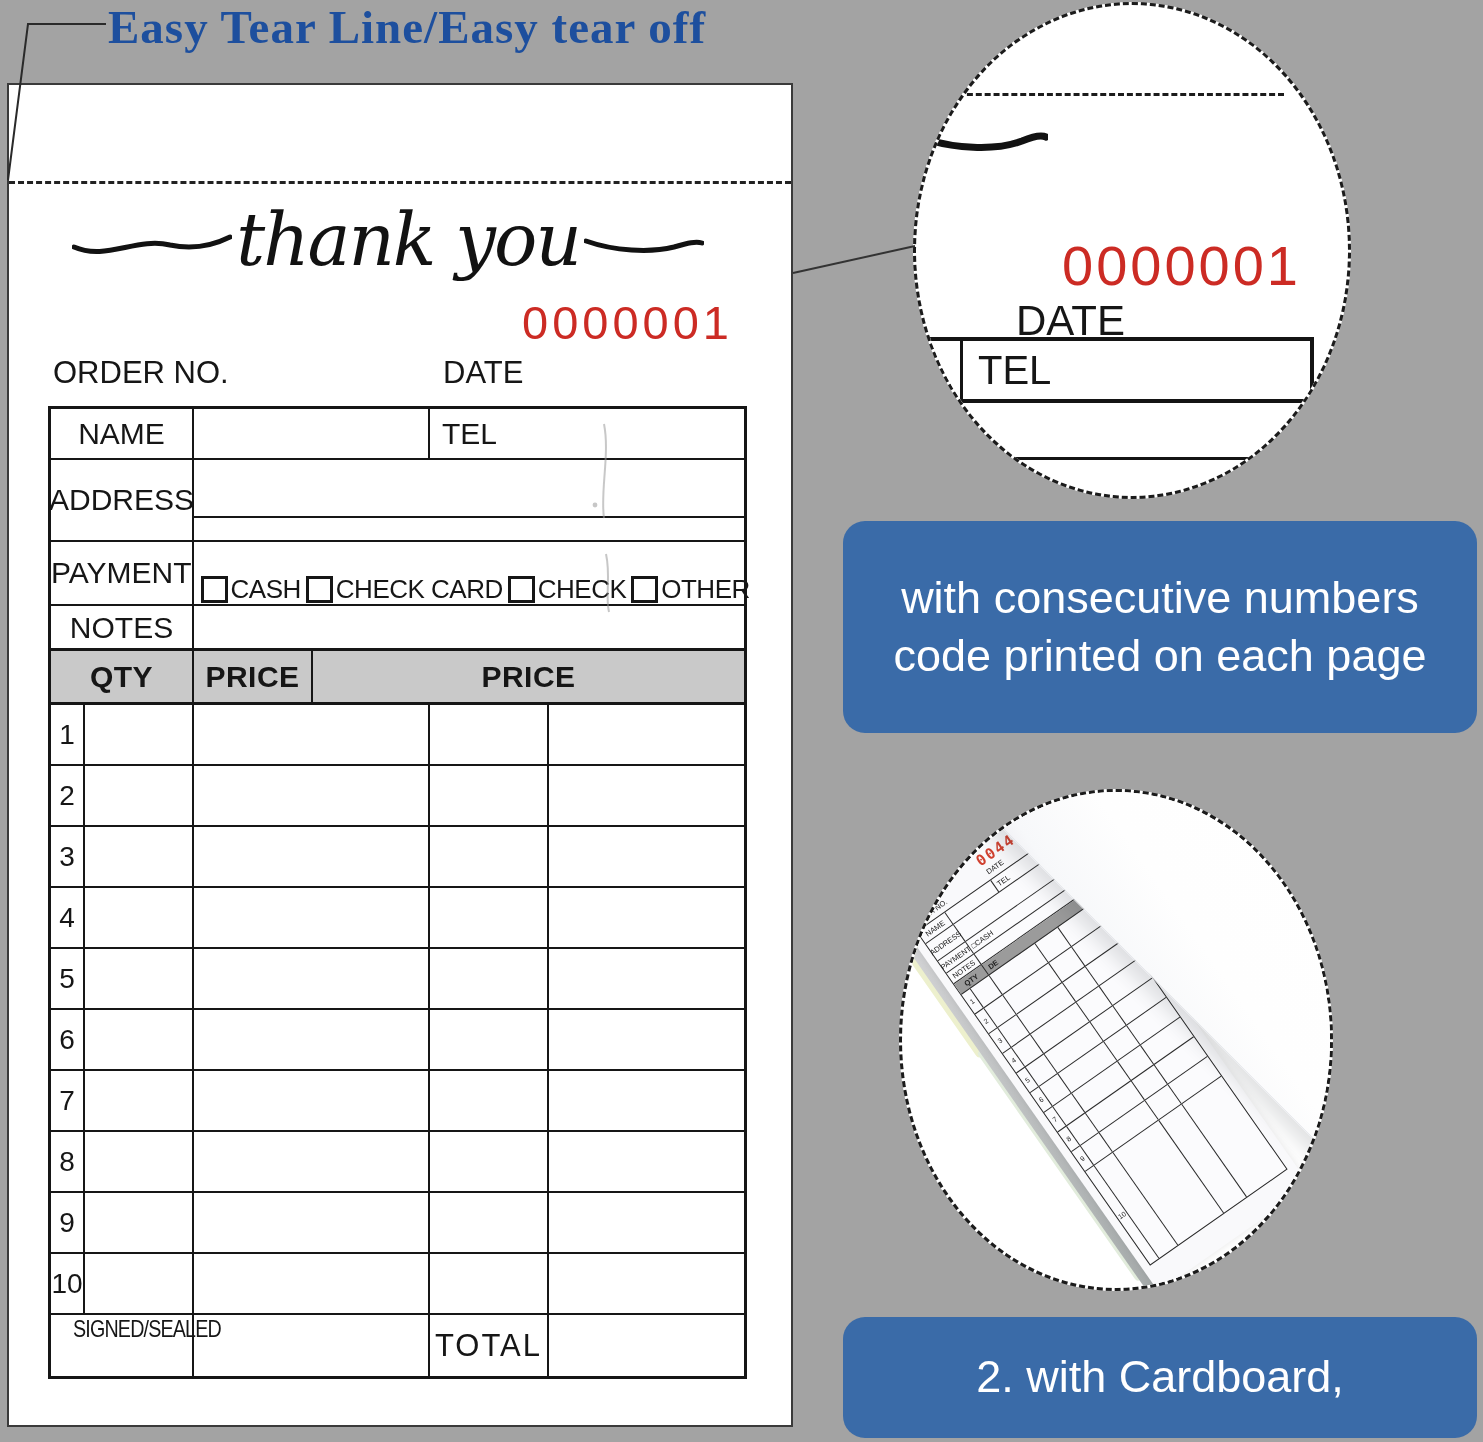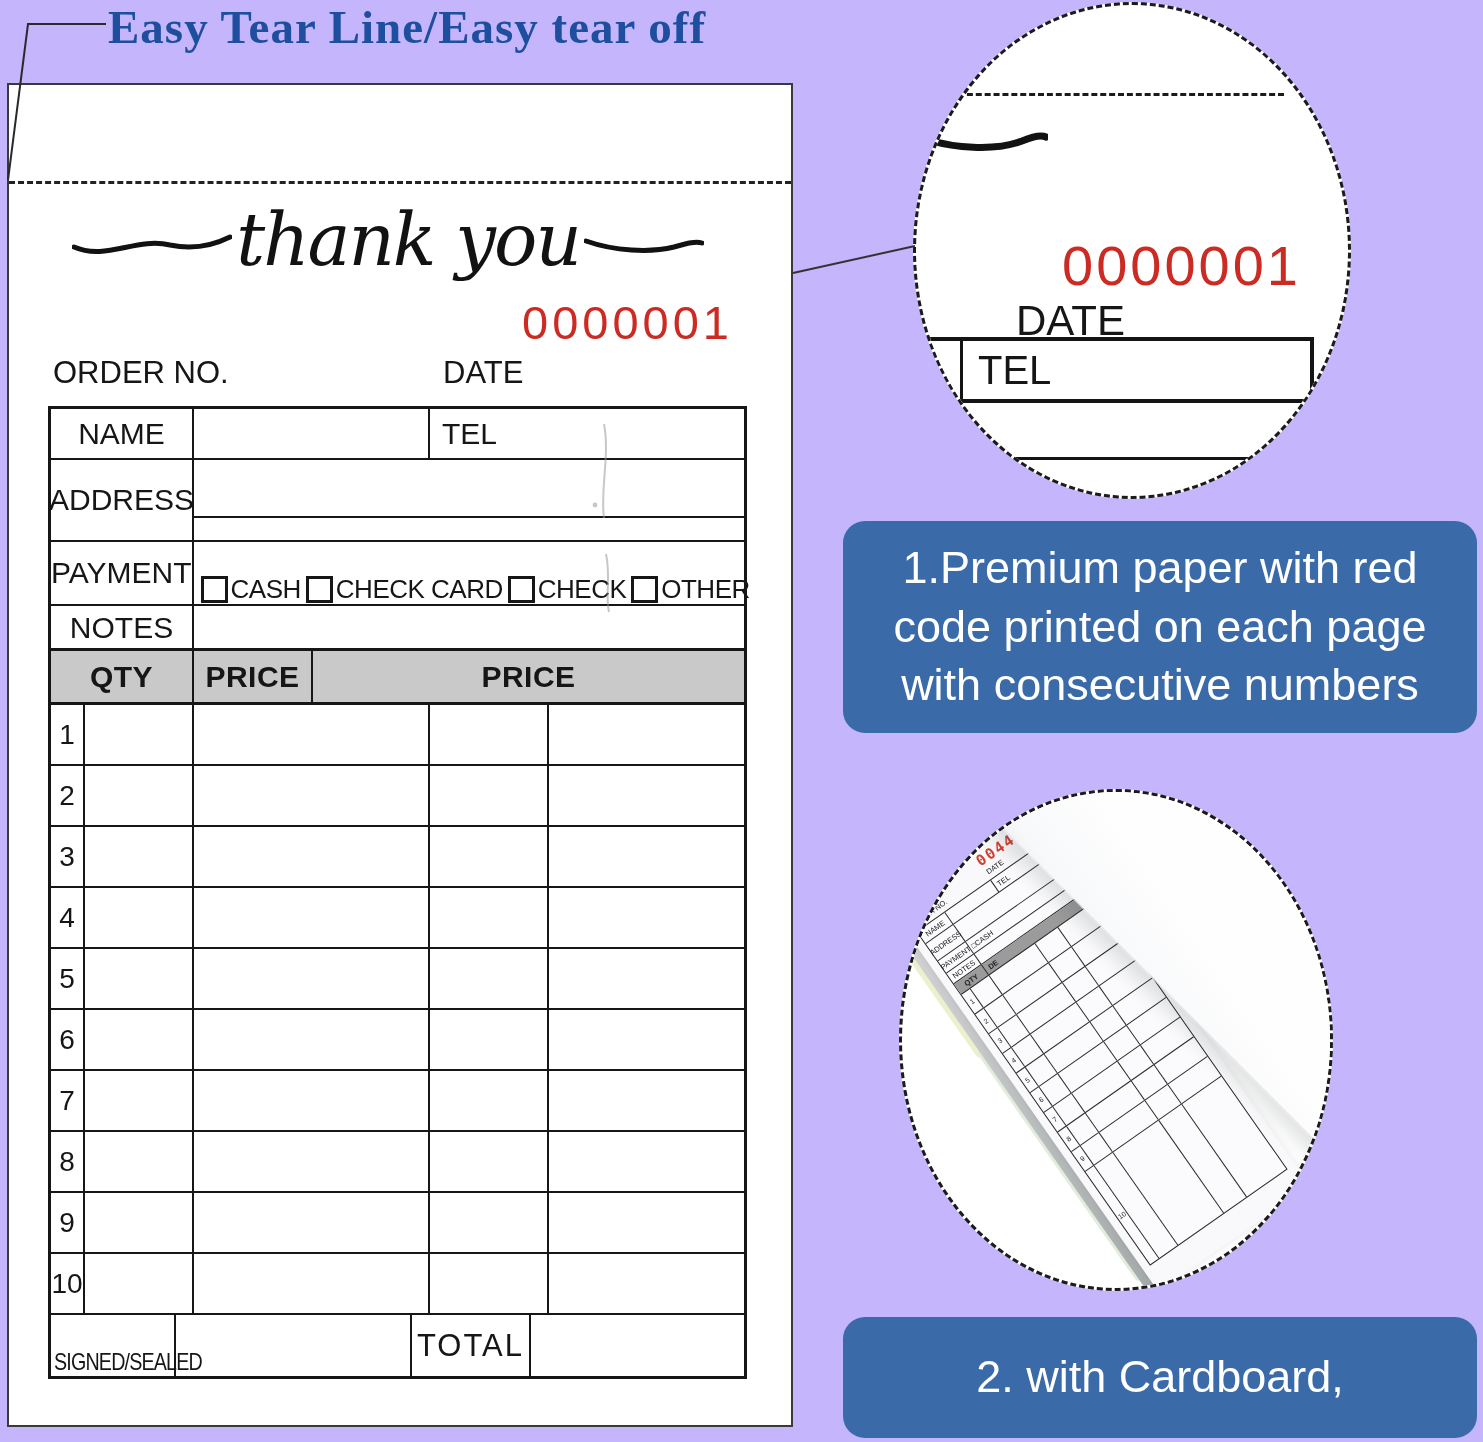--- a/index.html
+++ b/index.html
@@ -1,18 +1,18 @@
 <!DOCTYPE html>
 <html><head>
 <meta charset="utf-8">
 <style>
   * { box-sizing: border-box; margin: 0; padding: 0; }
   html,body { background:#ffffff; }
   body { font-family:"Liberation Sans", sans-serif; }
-  .canvas { position:relative; width:1483px; height:1442px; background:#c4b5fd; overflow:hidden;text-decoration:underline; }
+  .canvas { position:relative; width:1483px; height:1442px; background:#a3a3a3; overflow:hidden;text-decoration:underline; }
 
   
   .overlay { position:absolute; inset:0; width:1483px; height:1442px; z-index:40; pointer-events:none; }
 
   
   .tear-title { position:absolute; left:108px; top:0px; font-family:"Liberation Serif", serif;
     font-weight:600; font-size:47px; color:#1d4f9e; letter-spacing:1px; white-space:nowrap; z-index:30; }
 
   
   .receipt-page { position:absolute; left:7px; top:83px; width:786px; height:1344px;
@@ -60,21 +60,21 @@
     font-weight:600; color:#161616; border-right:2.5px solid #161616; letter-spacing:0.5px; }
   .hc.h-qty { width:143px; } .hc.h-desc { width:236px; } .hc.h-price { width:119px; }
   .hc.h-amt { flex:1; border-right:none; }
   .irow { display:flex; height:61px; border-bottom:2.5px solid #161616; }
   .irow .c { border-right:2.5px solid #161616; height:100%; }
   .c.num { width:34px; display:flex; align-items:center; justify-content:center; font-size:28px; color:#161616; }
   .c.qtyrest { width:109px; } .c.desc { width:236px; } .c.price { width:119px; }
   .c.amount { flex:1; border-right:none; }
   .srow { display:flex; flex:1; border-bottom:none; }
   .srow .sc { border-right:2.5px solid #161616; height:100%; }
-  .sc.signed { width:125px; display:flex; align-items:flex-end; padding-left:3px; }
+  .sc.signed { width:143px; display:flex; align-items:flex-start; padding-left:22px; }
   .sc.signed span { font-size:24px; letter-spacing:-1px; transform:scaleX(0.82); transform-origin:left center; white-space:nowrap; color:#161616; }
   .sc.sdesc { width:236px; }
   .sc.stotal { width:119px; display:flex; align-items:center; justify-content:center;
     font-size:31px; letter-spacing:2px; color:#161616; }
   .sc.samt { flex:1; border-right:none; }
 
   
   .magnifier { position:absolute; left:913px; top:2px; width:438px; height:497px;
     border:3px dashed #1b1b1b; border-radius:50%; background:#fff; overflow:hidden; z-index:20; }
   .mag-dash { position:absolute; left:42px; top:88px; width:326px; border-top:3px dashed #1b1b1b; }
@@ -305,23 +305,22 @@
     <div class="mag-serial">0000001</div>
     <div class="mag-date">DATE</div>
     <div class="mag-telrow">
       <div class="mag-teldiv"></div>
       <div class="mag-tel">TEL</div>
     </div>
     <div class="mag-bottomline"></div>
   </div>
 
   <div class="bluebox box1">
-    <div class="bl">1.Premium paper with red</div>
+    <div class="bl">with consecutive numbers</div>
     <div class="bl">code printed on each page</div>
-    <div class="bl">with consecutive numbers</div>
   </div>
 
   <div class="photo">
     <div class="rotor">
       <div class="sliver-y"></div>
       <div class="sliver-g"></div>
       <div class="stack-edge"></div>
 
       <div class="mini-form">
         <div class="p-dash"></div>

